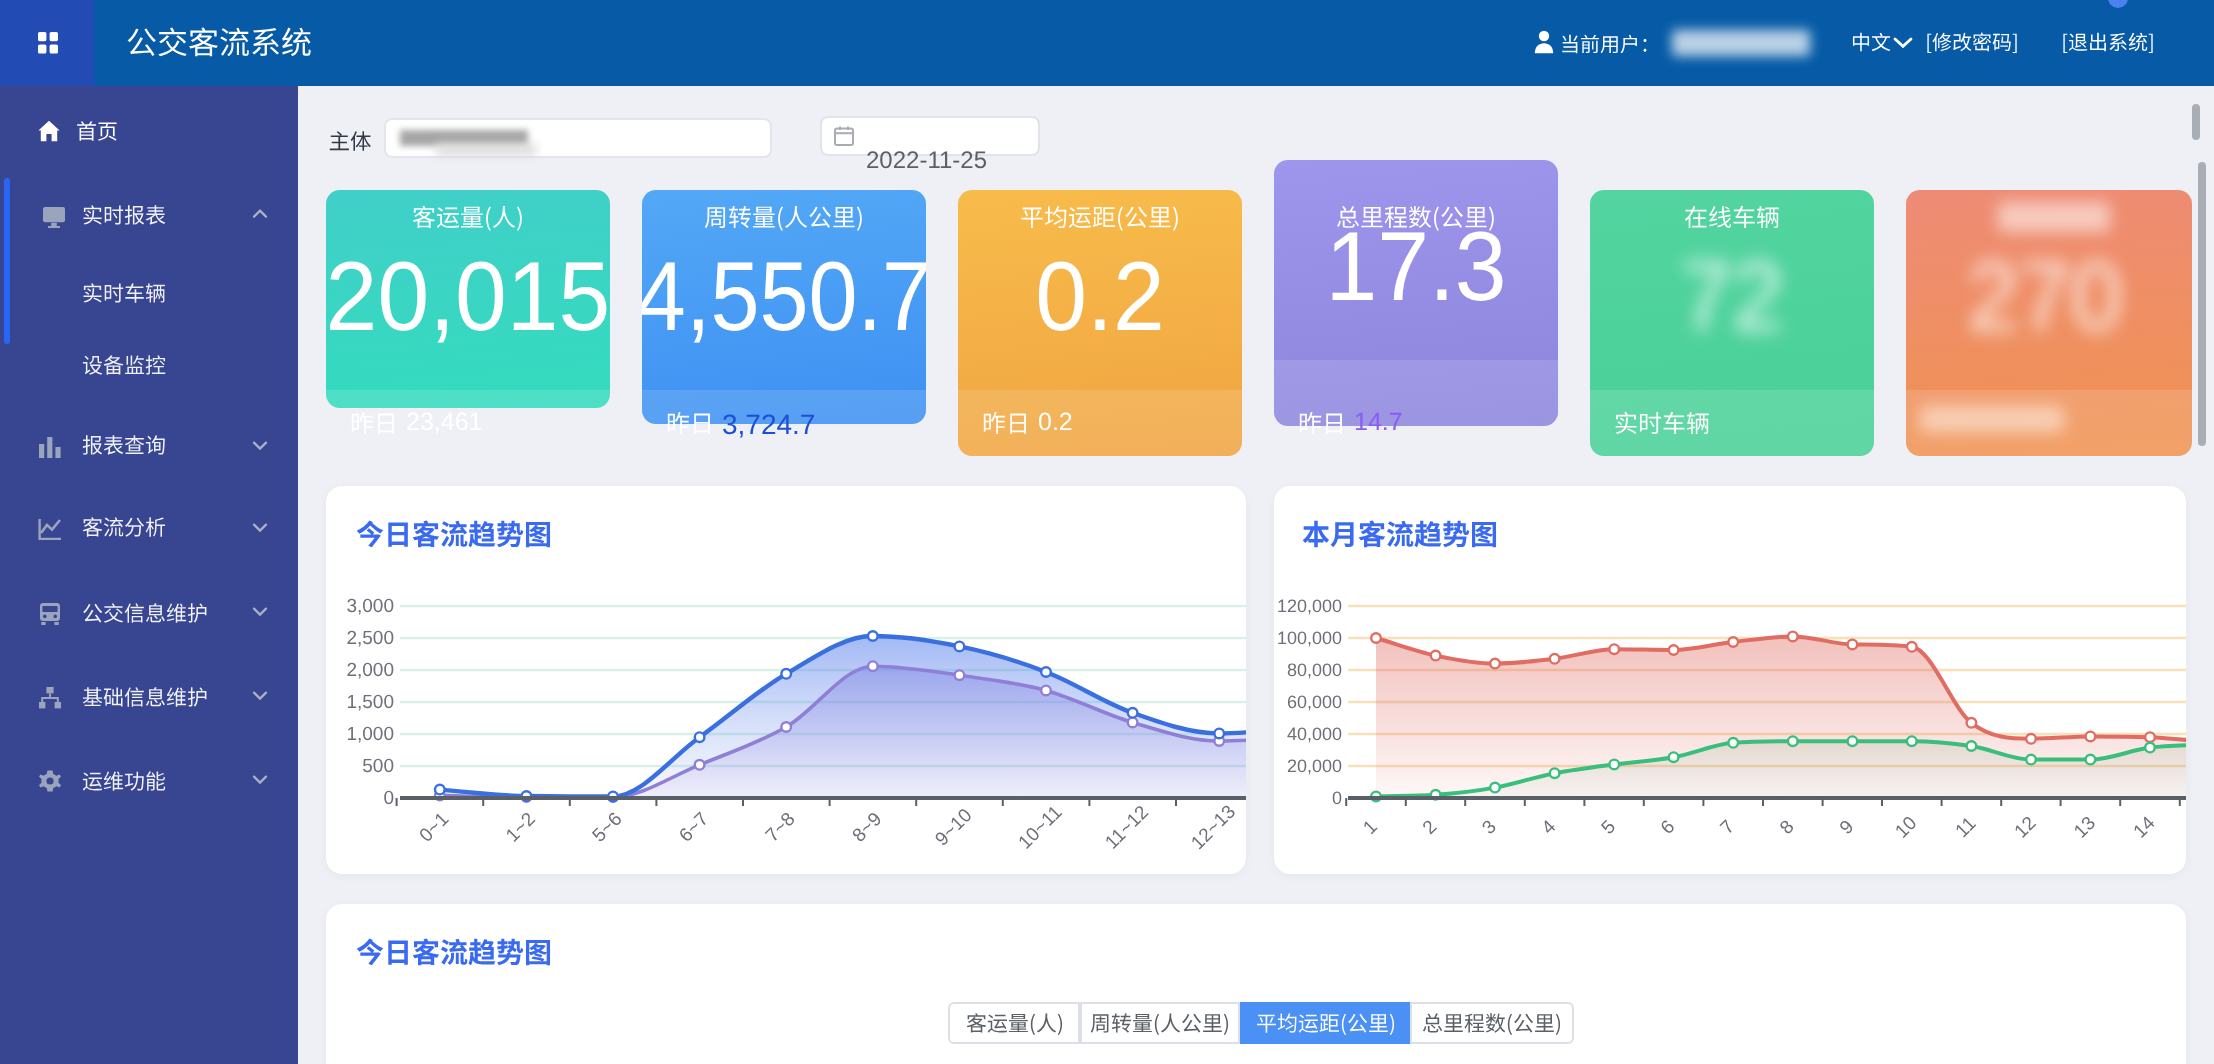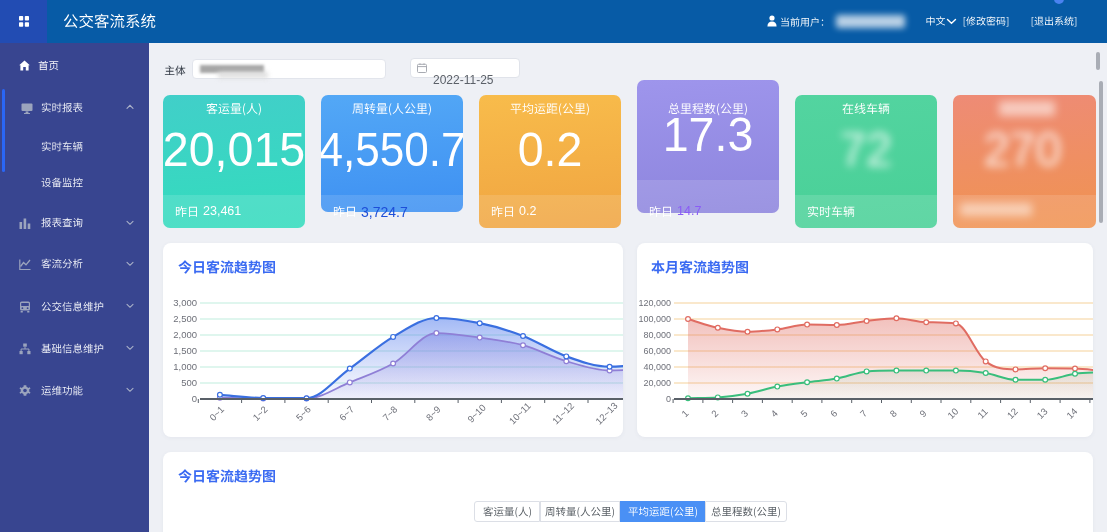--- a/index.html
+++ b/index.html
@@ -159,21 +159,21 @@
     <div class="abs" style="left:200px;top:65px;width:64px;height:8px;background:#a6a6a6;filter:blur(1.6px)"></div>
     <div class="abs" style="left:218px;top:72px;width:50px;height:6px;background:#dddddd;filter:blur(2.5px)"></div>
     <div class="abs" style="left:410px;top:58px;width:110px;height:20px;background:#fff;border:1px solid #e0e3ea;border-radius:4px"></div>
     <svg class="abs" style="left:417px;top:63px" width="10" height="10" viewBox="0 0 10 10">
       <rect x="0.5" y="1.3" width="9" height="8.2" rx="1" fill="none" stroke="#a8abb2" stroke-width="1"></rect>
       <line x1="0.5" y1="3.6" x2="9.5" y2="3.6" stroke="#a8abb2" stroke-width="1"></line>
       <line x1="3" y1="0.3" x2="3" y2="2" stroke="#a8abb2" stroke-width="1"></line>
       <line x1="7" y1="0.3" x2="7" y2="2" stroke="#a8abb2" stroke-width="1"></line>
     </svg>
     <div class="abs" style="left:433px;top:73px;font-size:12px;color:#5b6068">2022-11-25</div>
-    <div class="abs" style="left:163px;top:95px;width:142px;height:133px;border-radius:7px;background:linear-gradient(175deg,#41cfc9,#33dcbd);overflow:hidden">
+    <div class="abs" style="left:163px;top:95px;width:142px;height:109px;border-radius:7px;background:linear-gradient(175deg,#41cfc9,#33dcbd);overflow:hidden">
       <div style="position:absolute;left:0;top:100px;width:100%;height:33px;background:rgba(255,255,255,0.13)"></div>
       <div class="abs num" style="left:-15px;top:36px;width:172px;text-align:center;transform:scaleX(0.95);transform-origin:50% 50%;line-height:36px">20,015</div>
     </div>
     <svg width="57" height="17" viewBox="0 0 57.11 16.80" style="position:absolute;left:205.9px;top:99.5px;">
       <g transform="translate(0 12.96) scale(0.012000)">
         <path d="M356 -529H660C618 -483 564 -441 502 -404C442 -439 391 -479 352 -525ZM378 -663C328 -586 231 -498 92 -437C109 -425 132 -400 143 -383C202 -412 254 -445 299 -480C337 -438 382 -400 432 -366C310 -307 169 -264 35 -240C49 -223 65 -193 72 -173C124 -184 178 -197 231 -213V79H305V45H701V78H778V-218C823 -207 870 -197 917 -190C928 -211 948 -244 965 -261C823 -279 687 -315 574 -367C656 -421 727 -486 776 -561L725 -592L711 -588H413C430 -608 445 -628 459 -648ZM501 -324C573 -284 654 -252 740 -228H278C356 -254 432 -286 501 -324ZM305 -18V-165H701V-18ZM432 -830C447 -806 464 -776 477 -749H77V-561H151V-681H847V-561H923V-749H563C548 -781 525 -819 505 -849Z M1380 -777V-706H1884V-777ZM1068 -738C1127 -697 1206 -639 1245 -604L1297 -658C1256 -693 1175 -748 1118 -786ZM1375 -119C1405 -132 1449 -136 1825 -169L1864 -93L1931 -128C1892 -204 1812 -335 1750 -432L1688 -403C1720 -352 1756 -291 1789 -234L1459 -209C1512 -286 1565 -384 1606 -478H1955V-549H1314V-478H1516C1478 -377 1422 -280 1404 -253C1383 -221 1367 -198 1349 -195C1358 -174 1371 -135 1375 -119ZM1252 -490H1042V-420H1179V-101C1136 -82 1086 -38 1037 15L1090 84C1139 18 1189 -42 1222 -42C1245 -42 1280 -9 1320 16C1391 59 1474 71 1597 71C1705 71 1876 66 1944 61C1945 39 1957 0 1967 -21C1864 -10 1713 -2 1599 -2C1488 -2 1403 -9 1336 -51C1297 -75 1273 -95 1252 -105Z M2250 -665H2747V-610H2250ZM2250 -763H2747V-709H2250ZM2177 -808V-565H2822V-808ZM2052 -522V-465H2949V-522ZM2230 -273H2462V-215H2230ZM2535 -273H2777V-215H2535ZM2230 -373H2462V-317H2230ZM2535 -373H2777V-317H2535ZM2047 -3V55H2955V-3H2535V-61H2873V-114H2535V-169H2851V-420H2159V-169H2462V-114H2131V-61H2462V-3Z M3239 196 3295 171C3209 29 3168 -141 3168 -311C3168 -480 3209 -649 3295 -792L3239 -818C3147 -668 3092 -507 3092 -311C3092 -114 3147 47 3239 196Z M3795 -837C3792 -683 3798 -194 3381 17C3404 33 3428 57 3442 76C3687 -55 3793 -279 3840 -480C3889 -293 3997 -46 4248 72C4260 51 4282 25 4303 9C3949 -150 3887 -569 3872 -689C3877 -749 3878 -800 3879 -837Z M4437 196C4529 47 4584 -114 4584 -311C4584 -507 4529 -668 4437 -818L4380 -792C4466 -649 4509 -480 4509 -311C4509 -141 4466 29 4380 171Z" fill="#ffffff"></path>
       </g>
     </svg>
     <svg width="25" height="17" viewBox="0 0 25.00 16.80" style="position:absolute;left:175.0px;top:202.5px;">
       <g transform="translate(0 12.96) scale(0.012000)">

